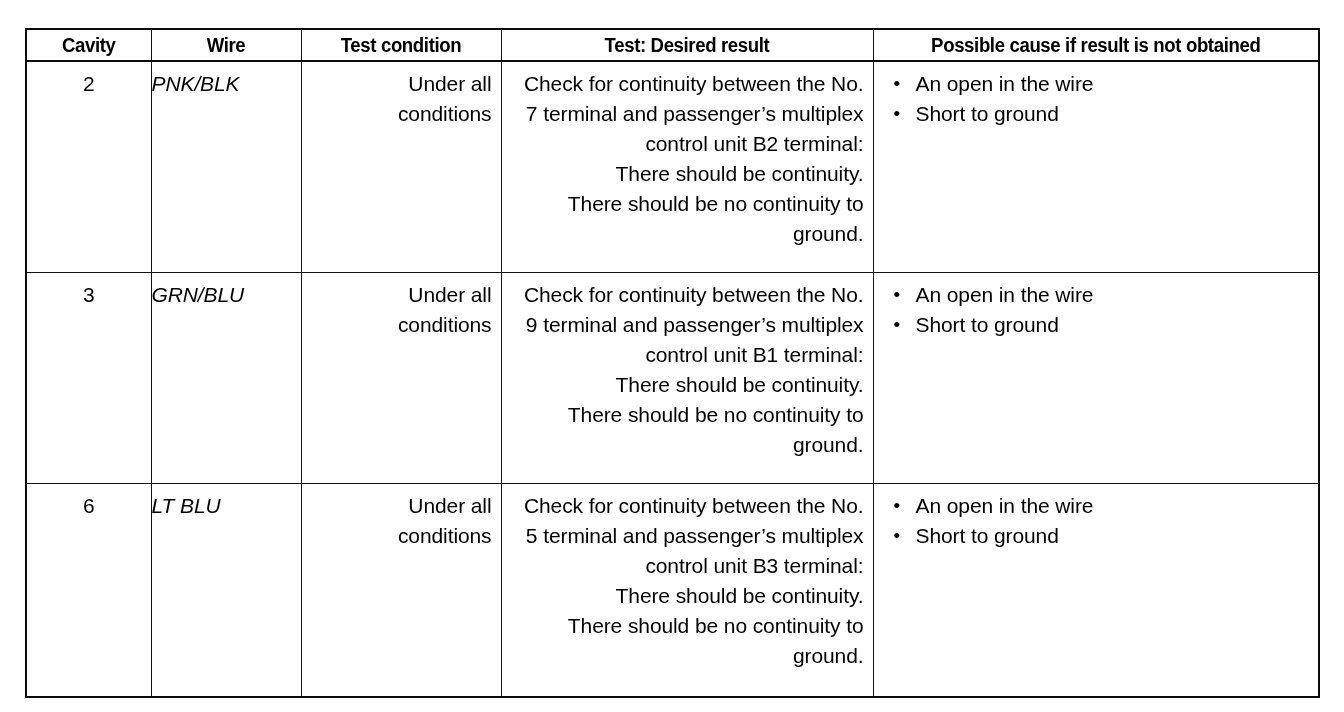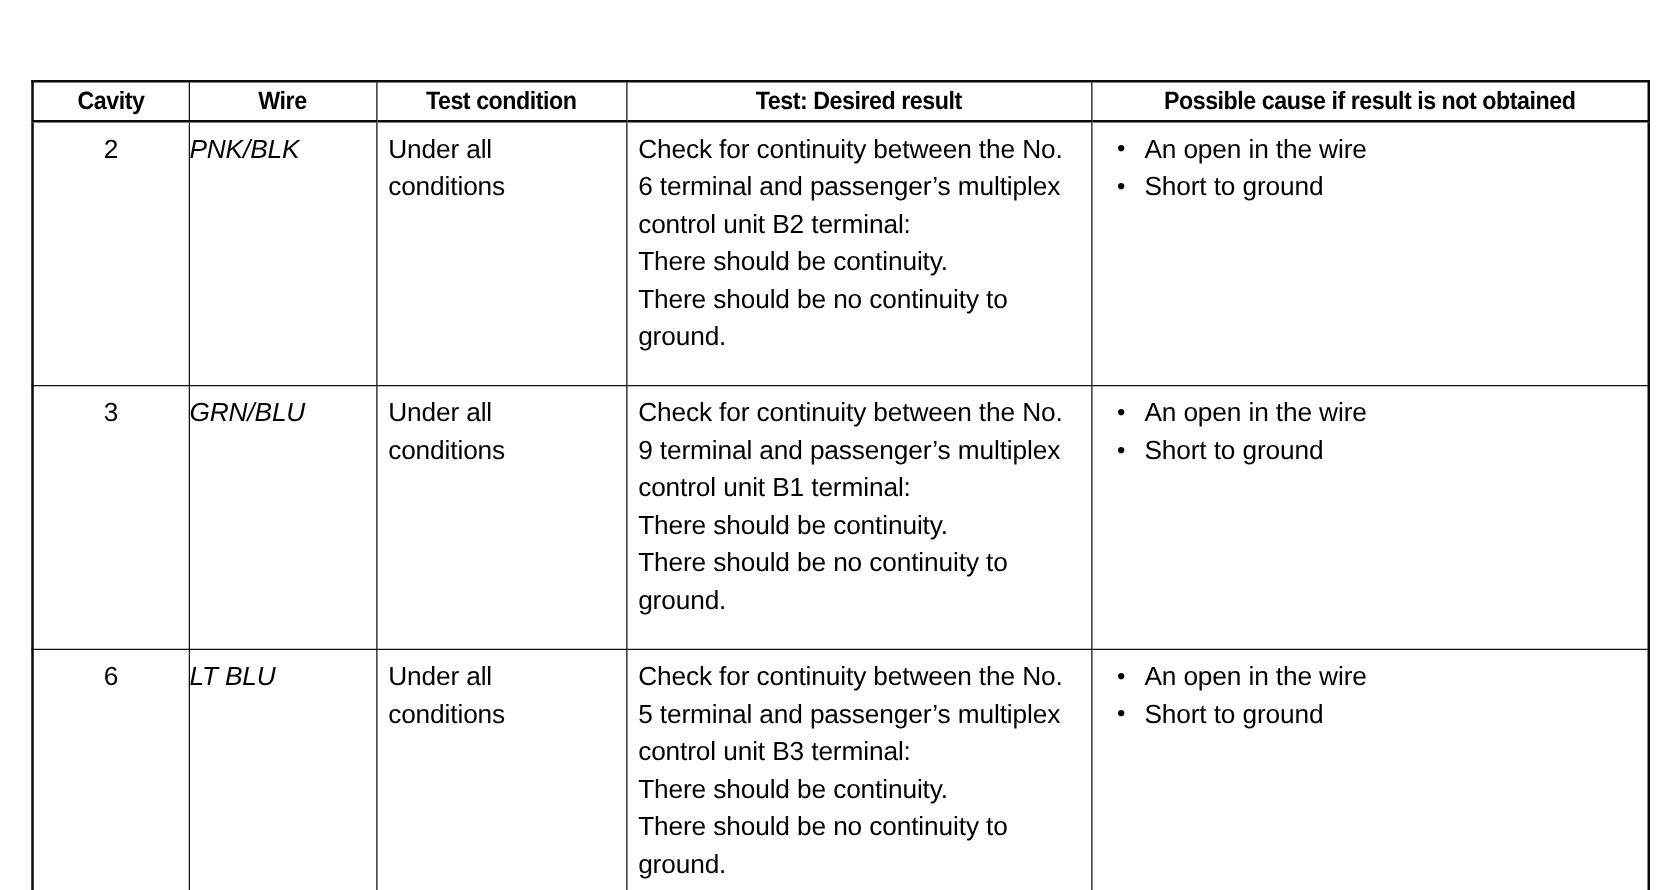--- a/index.html
+++ b/index.html
@@ -14,21 +14,20 @@
     font-family: "Liberation Sans", sans-serif;
     color: #000000;
     -webkit-font-smoothing: none;
   }
 
   .page {
     position: relative;
     width: 1344px;
     height: 604px;
     background: #ffffff;
-    margin-top: 36px;
   }
 
   
   .doc-table {
     position: absolute;
     left: 25px;
     top: 28px;
     width: 1293px;
     height: 662px;
     border-collapse: collapse;
@@ -87,21 +86,21 @@
     padding-right: 0;
   }
   .cell-wire .cell-inner {
     text-align: left;
     padding-left: 0;
     padding-right: 0;
     font-style: italic;
   }
   .cell-condition .cell-inner,
   .cell-test .cell-inner {
-    text-align: left;
+    text-align: right;
   }
 
   .test-line {
     white-space: pre-wrap;
   }
 
   
   .cause-list {
     list-style: none;
     margin: 0;
@@ -153,21 +152,21 @@
           <div class="cell-inner">2</div>
         </td>
         <td class="cell-wire">
           <div class="cell-inner">PNK/BLK</div>
         </td>
         <td class="cell-condition">
           <div class="cell-inner test-line">Under all
 conditions</div>
         </td>
         <td class="cell-test">
-          <div class="cell-inner test-line">Check for continuity between the No. 6 terminal and passenger’s multiplex control unit B2 terminal:
+          <div class="cell-inner test-line">Check for continuity between the No. 7 terminal and passenger’s multiplex control unit B2 terminal:
 There should be continuity.
 There should be no continuity to ground.</div>
         </td>
         <td class="cell-cause">
           <ul class="cause-list">
             <li>
               <span class="bullet">•</span>
               <span>An open in the wire</span>
             </li>
             <li>

